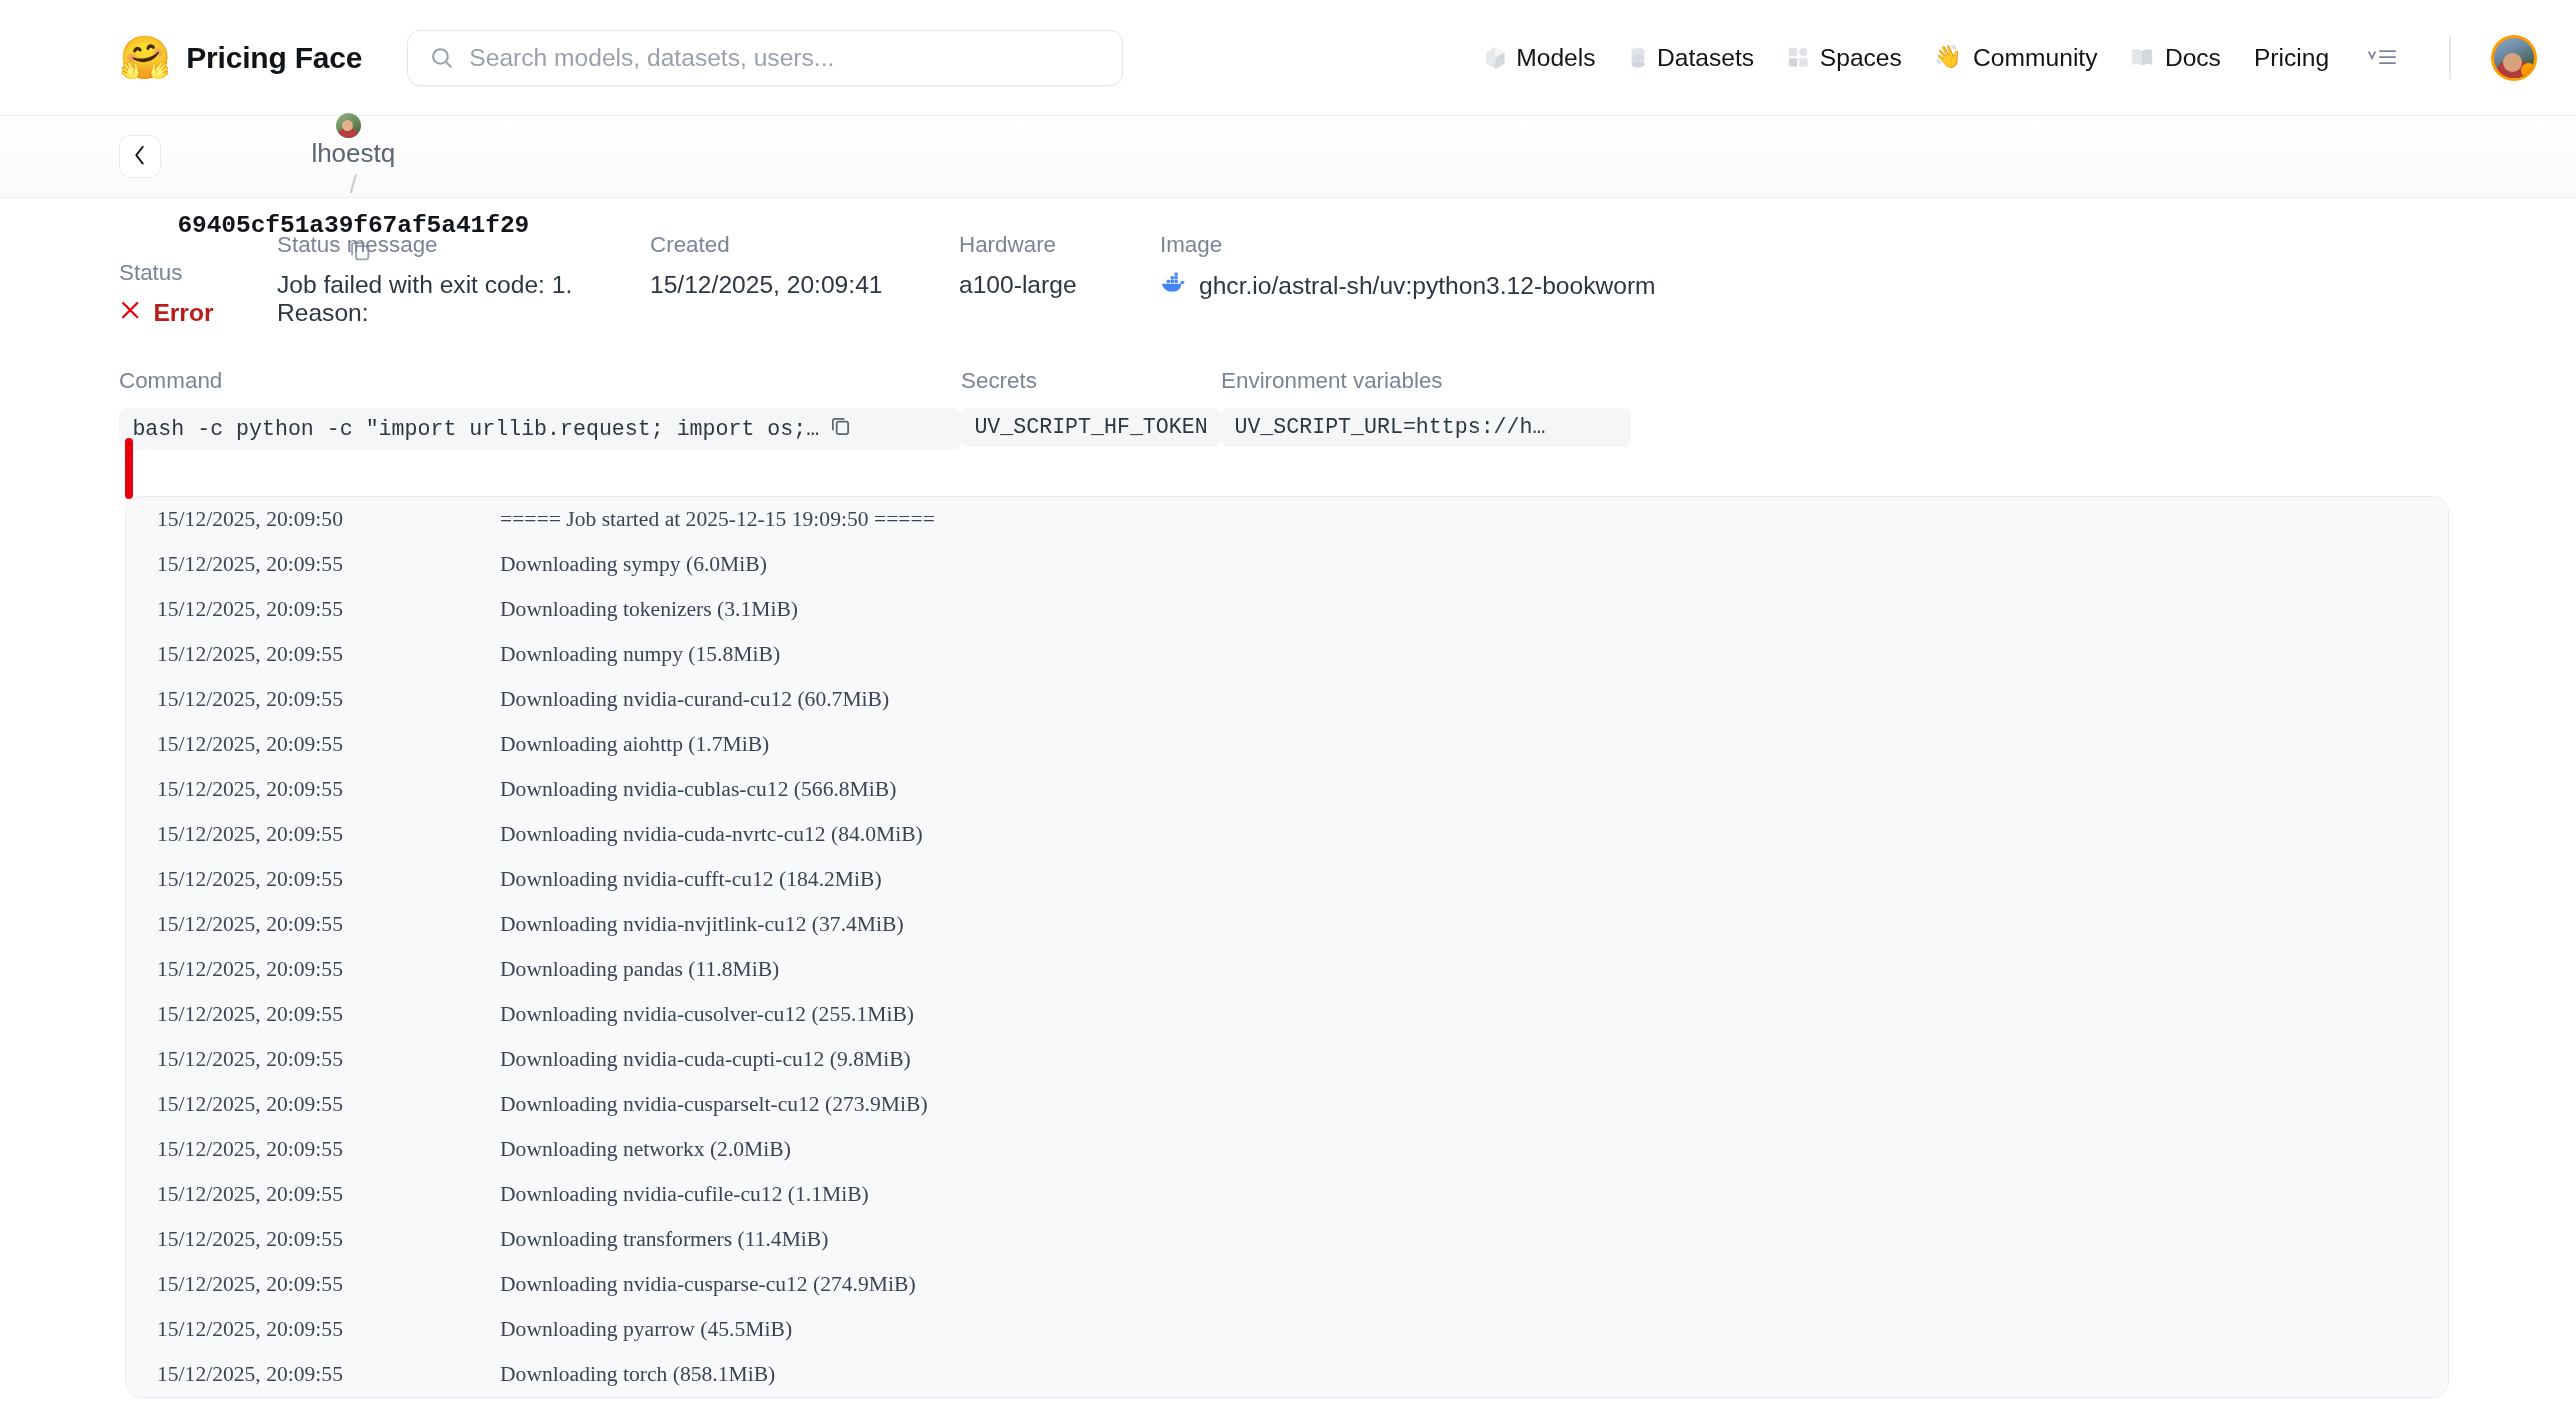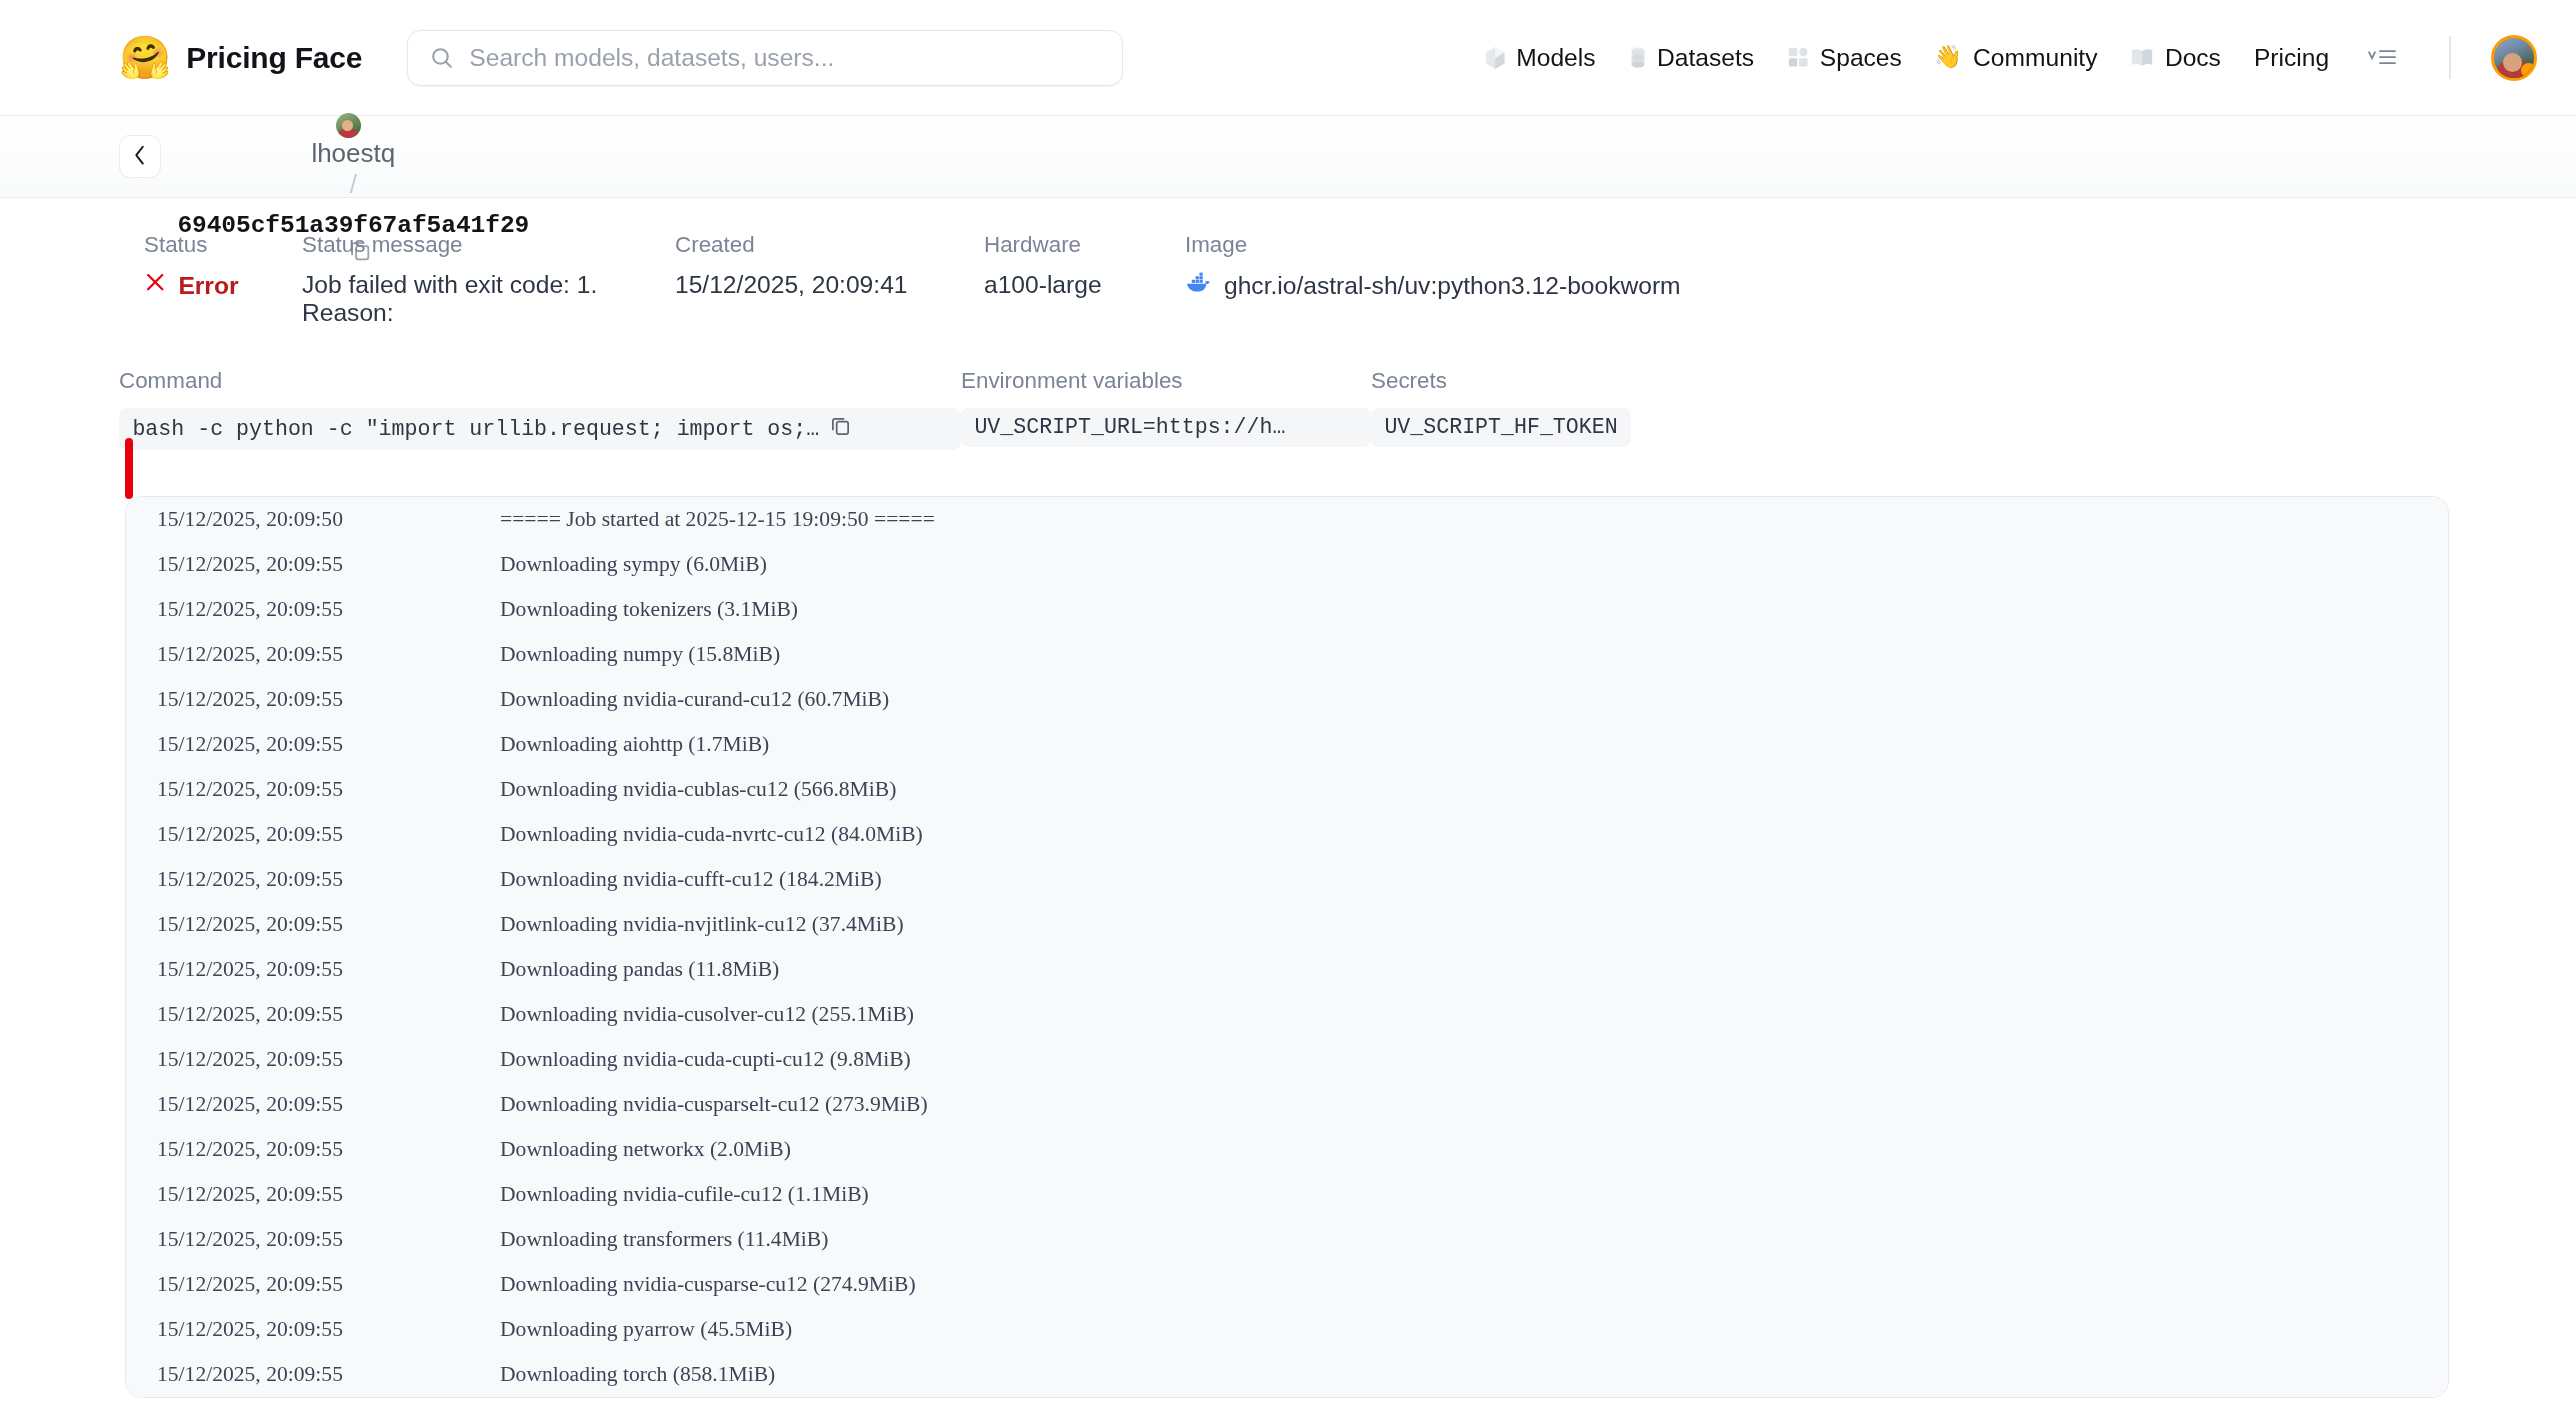--- a/index.html
+++ b/index.html
@@ -119,21 +119,21 @@
     width: 7.5px; height: 61px; border-radius: 4.5px;
     background: #e8000d;
   }
   .info-row { display:flex; }
   .info-cell { display:flex; flex-direction: column; gap: 13.4px; }
   .info-label { font-size: 22.4px; color: #7b8496; }
   .info-value { font-size: 24.6px; color: #2d3643; }
 
   .status-val { display:flex; align-items:center; gap: 12px; color:#b91c1c; font-weight:600; }
 
-  .cell-status   { margin-left: 25px; width: 158px; }
+  .cell-status   { width: 158px; justify-content: flex-end; }
   .cell-message  { width: 373px; }
   .cell-created  { width: 309px; }
   .cell-hardware { width: 201px; }
   .cell-image    { }
 
   .image-val { display:flex; align-items:center; gap: 12px; color:#2d3643; }
 
   .info-row2 { display:flex; margin-top: 41px; }
   .chip {
     display:inline-flex; align-items:center; gap: 10.4px;
@@ -356,33 +356,33 @@
         <span>bash -c python -c "import urllib.request; import os;…</span>
         <span>
           <svg width="21" height="21" viewBox="0 0 22 22" fill="none" stroke="#5b6472" stroke-width="1.8">
             <rect x="7" y="7" width="12" height="13" rx="2"></rect>
             <path d="M15 4 H5 a2 2 0 0 0 -2 2 v10"></path>
           </svg>
         </span>
       </span>
     </div>
 
+    <div class="info-cell cell-secrets">
+      <span class="info-label">Secrets</span>
+      <span class="chip">
+        <span>UV_SCRIPT_HF_TOKEN</span>
+      </span>
+    </div>
+
     <div class="info-cell cell-env">
       <span class="info-label">Environment variables</span>
       <span class="chip">
         <span>UV_SCRIPT_URL=https://h…</span>
       </span>
     </div>
-
-    <div class="info-cell cell-secrets">
-      <span class="info-label">Secrets</span>
-      <span class="chip">
-        <span>UV_SCRIPT_HF_TOKEN</span>
-      </span>
-    </div>
   </div>
 </div>
 
 <div class="logs">
   <div class="logs-body" id="logs-body">
       <div class="log-row">
         <span class="log-ts">15/12/2025, 20:09:50</span>
         <span class="log-msg">===== Job started at 2025-12-15 19:09:50 =====</span>
       </div>
       <div class="log-row">

